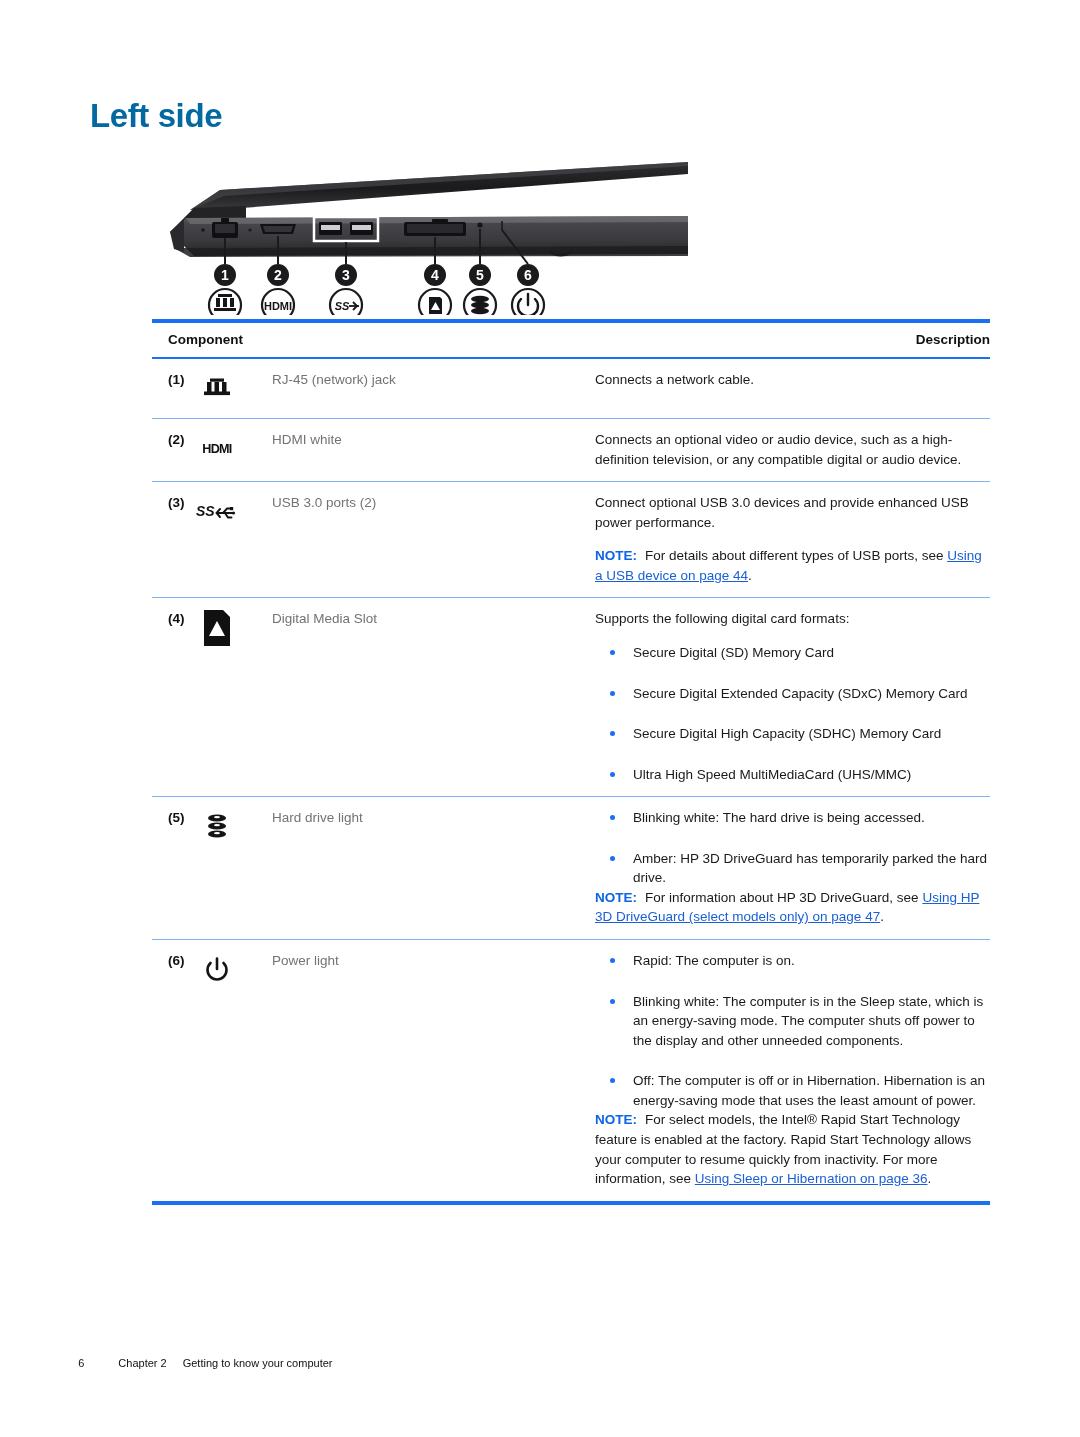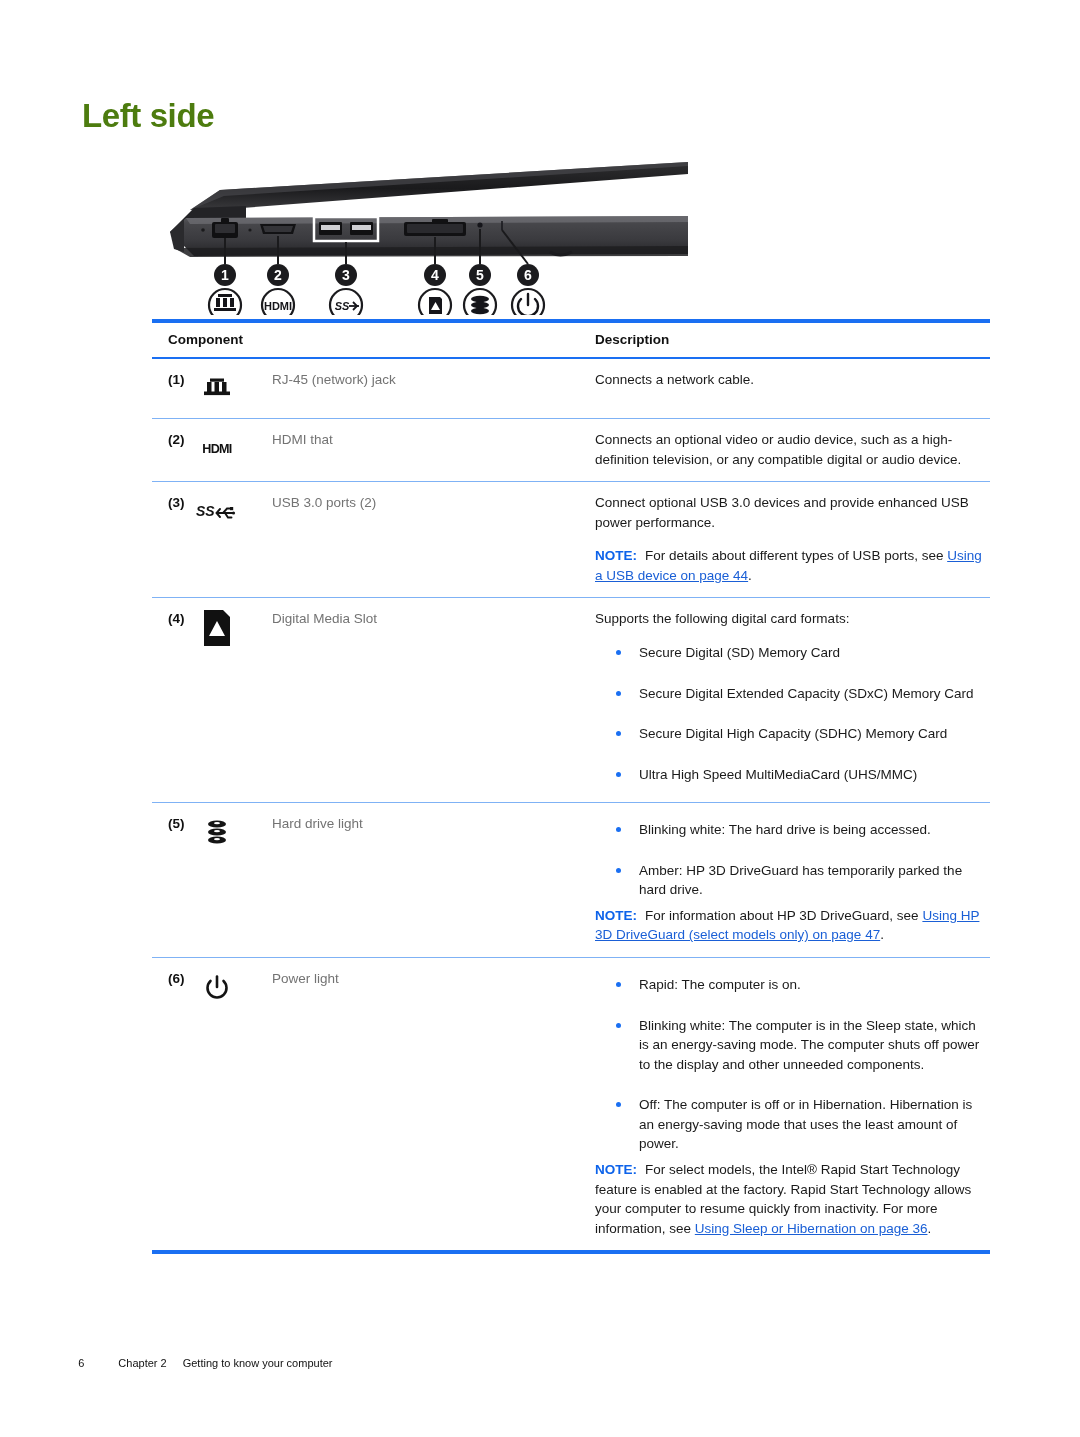--- a/index.html
+++ b/index.html
@@ -18,25 +18,25 @@
   .page {
     position: relative;
     width: 1080px;
     height: 1437px;
     box-sizing: border-box;
   }
 
   
   .page-title {
     position: absolute;
-    left: 82px;
+    left: 90px;
     top: 99px;
     font-size: 33px;
     font-weight: bold;
-    color: #4d7c0f;
+    color: #0369a1;
     letter-spacing: -0.4px;
     line-height: 1;
   }
 
   
   .illustration {
     position: absolute;
     left: 150px;
     top: 160px;
     width: 540px;
@@ -58,21 +58,21 @@
     display: flex;
     border-bottom: 2px solid #1a6ff2;
     padding: 9px 0 10px 0;
   }
   .th {
     font-size: 13.5px;
     font-weight: bold;
     color: #111;
   }
   .th.component { width: 435px; padding-left: 16px; box-sizing: border-box; }
-  .th.description { flex: 1; padding-left: 8px; box-sizing: border-box; }
+  .th.description { flex: 1; padding-left: 8px; box-sizing: border-box; text-align: right; }
 
   .trow {
     display: flex;
     border-bottom: 1.5px solid #7fb2f5;
     padding: 11px 0 12px 0;
     box-sizing: border-box;
   }
   .trow:last-child { border-bottom: none; }
 
   .cell-num {
@@ -118,21 +118,21 @@
     font-weight: bold;
   }
   .note-gap { display: inline-block; width: 8px; }
   .doclink {
     color: #1a5fd6;
     text-decoration: underline;
   }
 
   ul.bullets {
     list-style: none;
-    margin: 6px;
+    margin: 0;
     padding: 0;
   }
   ul.bullets li {
     position: relative;
     padding-left: 38px;
     margin-bottom: 21px;
     line-height: 1.45;
   }
   ul.bullets li:last-child { margin-bottom: 0; }
   ul.bullets li::before {
@@ -335,21 +335,21 @@
       </div>
     </div>
 
     <div class="trow">
       <div class="cell-num">(2)</div>
       <div class="cell-icon">
         <div class="icon-box">
           <span class="hdmi-text">HDMI</span>
         </div>
       </div>
-      <div class="cell-name">HDMI that</div>
+      <div class="cell-name">HDMI white</div>
       <div class="cell-desc">
         <p>Connects an optional video or audio device, such as a high-definition television, or any compatible digital or audio device.</p>
       </div>
     </div>
 
     <div class="trow">
       <div class="cell-num">(3)</div>
       <div class="cell-icon">
         <div class="icon-box">
           <svg width="44" height="20" viewBox="0 0 44 20" xmlns="http://www.w3.org/2000/svg">

